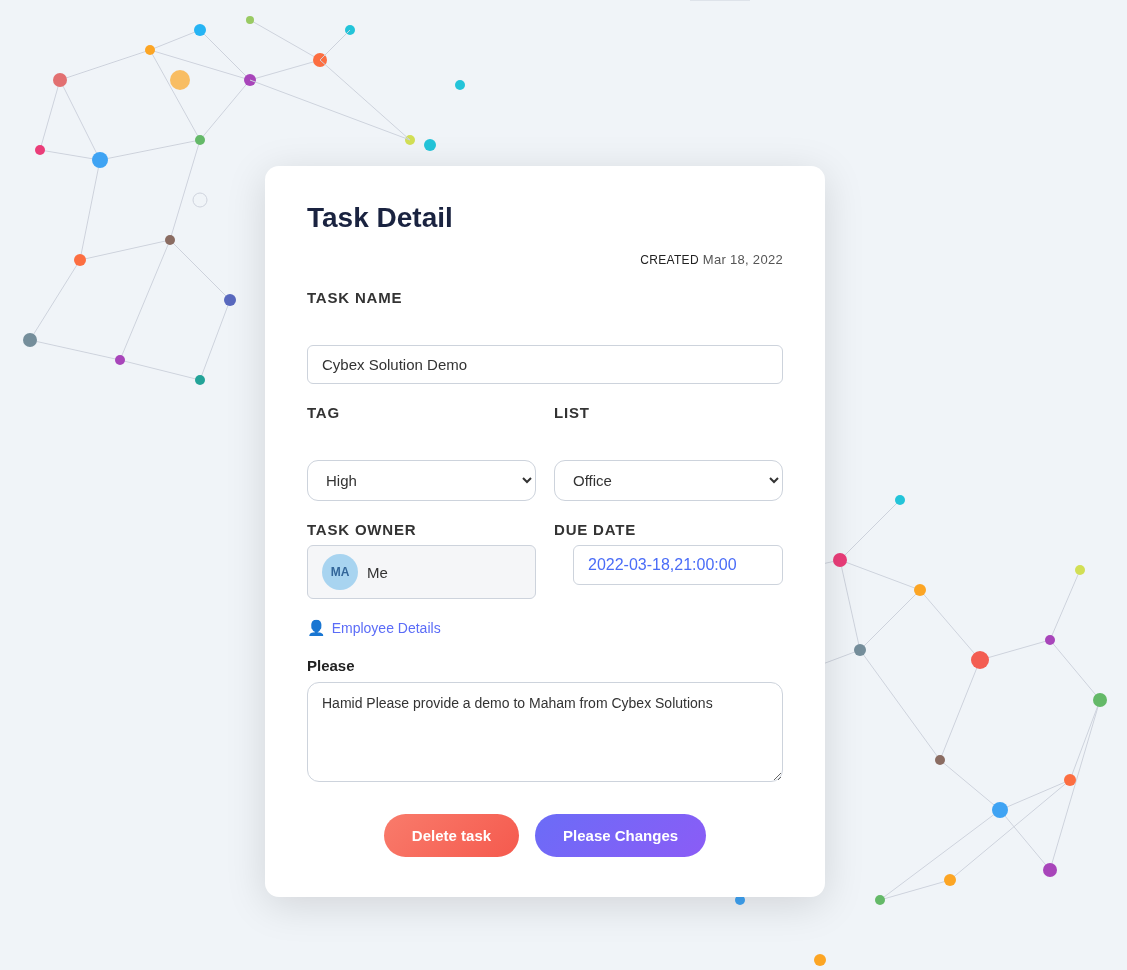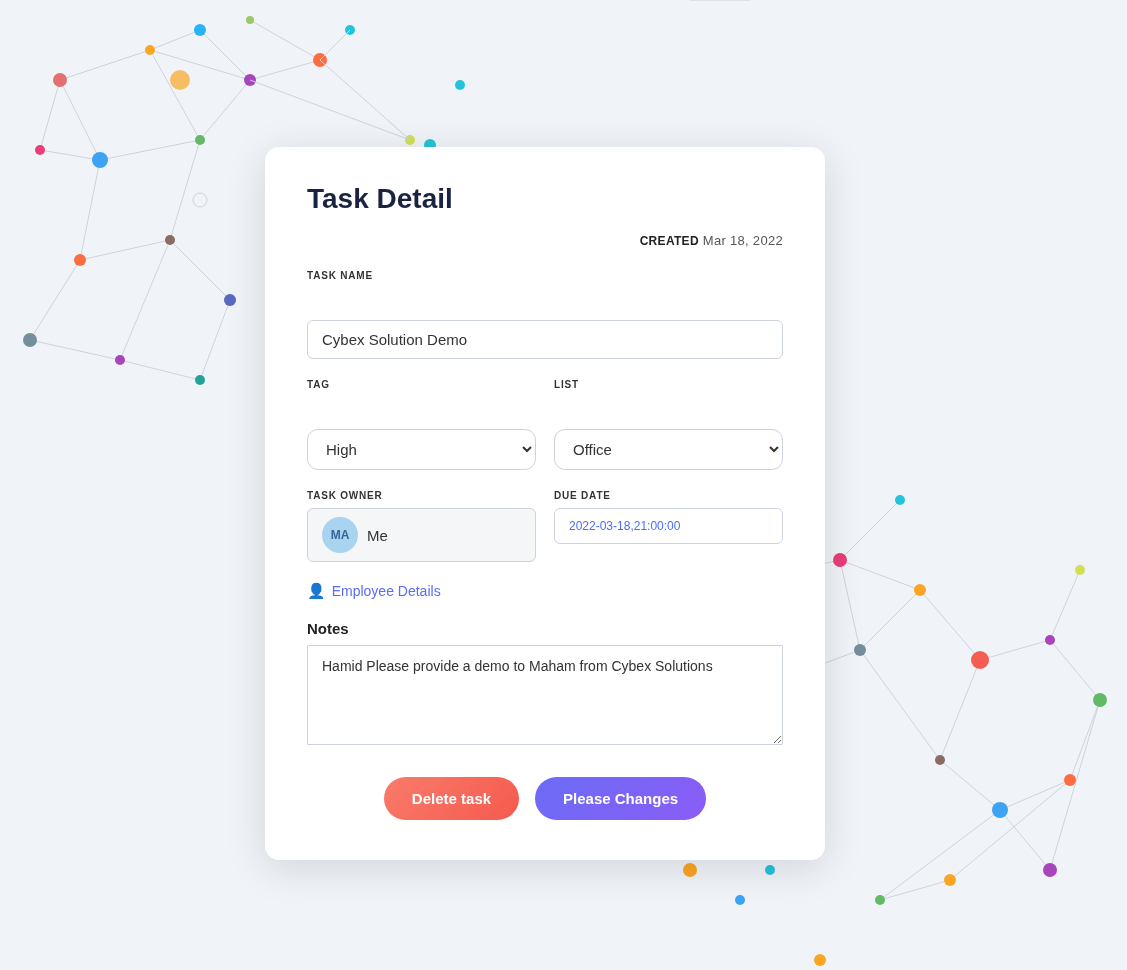--- a/index.html
+++ b/index.html
@@ -18,21 +18,21 @@
       position: absolute;
       top: 0; left: 0;
       width: 100%; height: 100%;
       pointer-events: none;
       z-index: 0;
     }
 
     
     .modal-card {
       position: absolute;
-      top: 147px;
+      top: 166px;
       left: 265px;
       width: 560px;
       background: #fff;
       border-radius: 14px;
       box-shadow: 0 8px 40px rgba(0,0,0,0.13);
       padding: 36px 42px 40px 42px;
       z-index: 10;
     }
 
     .modal-title {
@@ -43,28 +43,28 @@
     }
 
     .created-row {
       text-align: right;
       font-size: 13px;
       color: #555;
       margin-bottom: 22px;
       letter-spacing: 0.3px;
     }
     .created-row .created-label {
-      font-weight: 700;
+      font-weight: 400;
       color: #222;
       text-transform: uppercase;
       font-size: 12px;
     }
 
     .field-label {
-      font-size: 10px;
+      font-size: 15px;
       font-weight: 700;
       color: #333;
       text-transform: uppercase;
       letter-spacing: 0.8px;
       margin-bottom: 7px;
       display: block;
     }
 
     .field-group {
       margin-bottom: 20px;
@@ -126,23 +126,24 @@
     .owner-name {
       font-size: 15px;
       color: #333;
     }
 
     
     .due-date-box {
       border: 1.5px solid #cdd3dc;
       border-radius: 6px;
       padding: 10px 14px;
-      font-size: 12px;
+      font-size: 16px;
       color: #4a6cf7;
       background: #fff;
+      margin-left: 19px;
     }
 
     
     .employee-link {
       display: inline-flex;
       align-items: center;
       gap: 6px;
       color: #5b6cf7;
       font-size: 14px;
       text-decoration: none;
@@ -155,21 +156,21 @@
       font-size: 15px;
       font-weight: 600;
       color: #222;
       margin-bottom: 8px;
       display: block;
     }
 
     .notes-textarea {
       width: 100%;
       border: 1.5px solid #cdd3dc;
-      border-radius: 1px;
+      border-radius: 12px;
       padding: 12px 14px;
       font-size: 14px;
       color: #333;
       outline: none;
       resize: vertical;
       min-height: 100px;
       font-family: inherit;
     }
 
     
@@ -354,21 +355,21 @@
       <div class="due-date-box">2022-03-18,21:00:00</div>
     </div>
   </div>
 
   <a class="employee-link">
     <span style="font-size:15px;">👤</span>
     <span>Employee Details</span>
   </a>
 
   <div class="field-group">
-    <label class="notes-label">Notes</label>
+    <label class="notes-label">Please</label>
     <textarea class="notes-textarea" rows="4" style="">Hamid Please provide a demo to Maham from Cybex Solutions</textarea>
   </div>
 
   <div class="buttons-row">
     <button class="btn-delete">Delete task</button>
     <button class="btn-update">Please Changes</button>
   </div>
 </div>
 
 </body></html>

